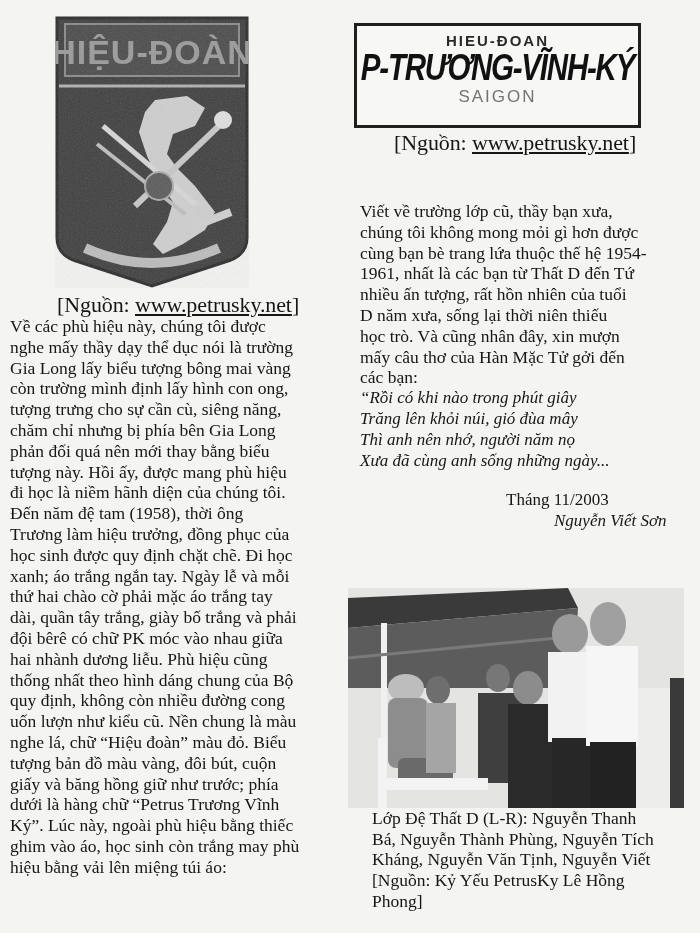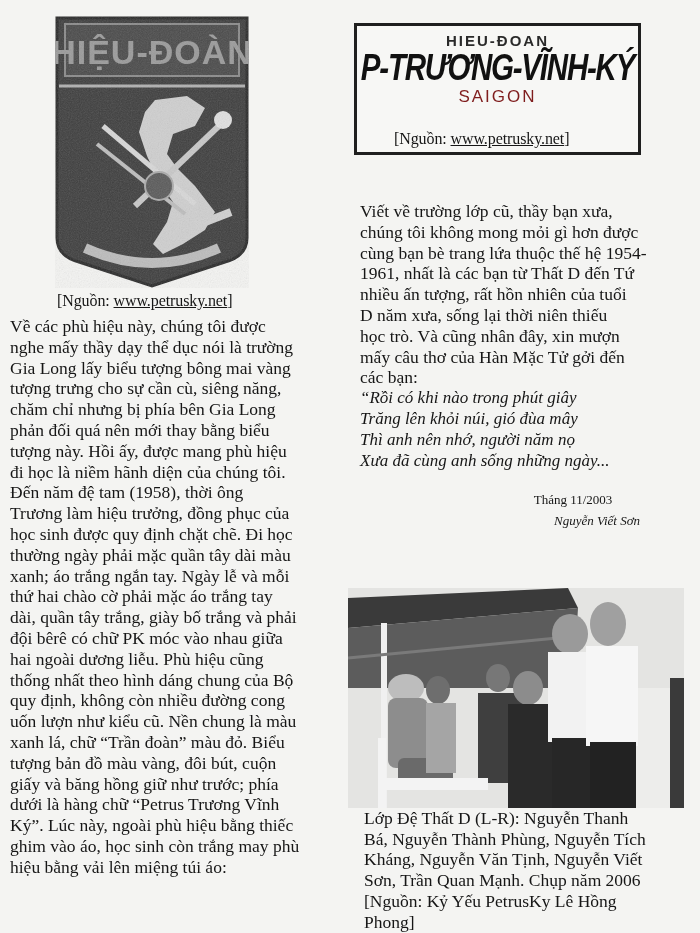--- a/index.html
+++ b/index.html
@@ -18,51 +18,51 @@
   .col { position: absolute; top: 0; }
   .col-left { left: 0; width: 350px; }
   .col-right { left: 348px; width: 352px; }
 
   
   .badge-wrap { position: absolute; left: 55px; top: 16px; width: 182px; height: 272px; }
   .badge {
     width: 194px; height: 272px;
   }
   .caption {
-    position: absolute; font-size: 16px; letter-spacing: -0.1px; white-space: nowrap;
+    position: absolute; font-size: 22px; letter-spacing: -0.1px; white-space: nowrap;
   }
   .caption .url { text-decoration: underline; }
 
   .body-text {
     position: absolute; font-size: 17.5px; line-height: 20.8px;
   }
   .body-text .line { display: block; white-space: nowrap; }
 
   
   .stamp {
-    position: absolute; left: 6px; top: 23px; width: 287px; height: 132px;
+    position: absolute; left: 6px; top: 23px; width: 287px; height: 105px;
     border: 3px solid #1f1f1f; box-sizing: border-box;
     background: #f7f7f5;
     text-align: center; font-family: "Liberation Sans", "DejaVu Sans", sans-serif;
   }
   .stamp .l1 { font-size: 15px; font-weight: bold; letter-spacing: 2px; margin-top: 6px; color:#2a2a2a; }
   .stamp .l2 { font-size: 36px; font-weight: bold; font-style: italic; letter-spacing: -1.5px; line-height: 38px; color:#111; transform: scaleX(0.82); transform-origin: center; white-space: nowrap; margin-left:-30px; margin-right:-30px;}
-  .stamp .l3 { font-size: 17px; letter-spacing: 2px; color:#7f1d1d; margin-top: 0px; }
+  .stamp .l3 { font-size: 17px; letter-spacing: 2px; color:#737373; margin-top: 0px; }
 
   .poem { position: absolute; font-style: italic; font-size: 17px; line-height: 21px; }
   .poem .line { display: block; white-space: nowrap; }
-  .sign { position: absolute; font-size: 13px; line-height: 21px; text-align: center; }
+  .sign { position: absolute; font-size: 17px; line-height: 21px; }
   .sign .author { font-style: italic; margin-left: 48px; }
 
   .photo {
     position: absolute; left: 348px; top: 588px; width: 336px; height: 220px;
     background: #d9d9d7; overflow: hidden;
   }
   .photo svg { display: block; }
-  .photo-caption { position: absolute; left: 364px; top: 808px; font-size: 17.5px; line-height: 20.7px; }
+  .photo-caption { position: absolute; left: 372px; top: 808px; font-size: 17.5px; line-height: 20.7px; }
   .photo-caption .line { display: block; white-space: nowrap; }
 </style>
 </head>
 <body>
 
 <div class="ghost" style="left:228px;top:18px;">
 </div>
 
 <div class="col col-left">
   <div class="badge-wrap">
@@ -97,38 +97,38 @@
   </div>
 
   <div class="caption" style="left:57px;top:292px;">
     <span>[Nguồn: </span><span class="url">www.petrusky.net</span><span>]</span>
   </div>
 
   <div class="body-text" style="left:10px;top:316px;">
     <span class="line">Về các phù hiệu này, chúng tôi được</span>
     <span class="line">nghe mấy thầy dạy thể dục nói là trường</span>
     <span class="line">Gia Long lấy biểu tượng bông mai vàng</span>
+    <span class="line">còn trường mình định lấy hình con ong,</span>
     <span class="line">tượng trưng cho sự cần cù, siêng năng,</span>
     <span class="line">chăm chỉ nhưng bị phía bên Gia Long</span>
     <span class="line">phản đối quá nên mới thay bằng biểu</span>
     <span class="line">tượng này. Hồi ấy, được mang phù hiệu</span>
     <span class="line">đi học là niềm hãnh diện của chúng tôi.</span>
     <span class="line">Đến năm đệ tam (1958), thời ông</span>
     <span class="line">Trương làm hiệu trưởng, đồng phục của</span>
     <span class="line">học sinh được quy định chặt chẽ. Đi học</span>
-    <span class="line">thường ngày phải mặc quần tây dài màu</span>
     <span class="line">xanh; áo trắng ngắn tay. Ngày lễ và mỗi</span>
     <span class="line">thứ hai chào cờ phải mặc áo trắng tay</span>
     <span class="line">dài, quần tây trắng, giày bố trắng và phải</span>
     <span class="line">đội bêrê có chữ PK móc vào nhau giữa</span>
-    <span class="line">hai ngoài dương liễu. Phù hiệu cũng</span>
+    <span class="line">hai nhành dương liễu. Phù hiệu cũng</span>
     <span class="line">thống nhất theo hình dáng chung của Bộ</span>
     <span class="line">quy định, không còn nhiều đường cong</span>
     <span class="line">uốn lượn như kiểu cũ. Nền chung là màu</span>
-    <span class="line">xanh lá, chữ “Trần đoàn” màu đỏ. Biểu</span>
+    <span class="line">nghe lá, chữ “Hiệu đoàn” màu đỏ. Biểu</span>
     <span class="line">tượng bản đồ màu vàng, đôi bút, cuộn</span>
     <span class="line">giấy và băng hồng giữ như trước; phía</span>
     <span class="line">dưới là hàng chữ “Petrus Trương Vĩnh</span>
     <span class="line">Ký”. Lúc này, ngoài phù hiệu bằng thiếc</span>
     <span class="line">ghim vào áo, học sinh còn trắng may phù</span>
     <span class="line">hiệu bằng vải lên miệng túi áo:</span>
   </div>
 </div>
 
 <div class="col col-right">
@@ -198,16 +198,15 @@
 
     <rect x="30" y="190" width="110" height="12" fill="#f3f3f3"></rect>
     <rect x="30" y="150" width="8" height="70" fill="#f3f3f3"></rect>
   </svg>
 </div>
 
 <div class="photo-caption">
   <span class="line">Lớp Đệ Thất D (L-R): Nguyễn Thanh</span>
   <span class="line">Bá, Nguyễn Thành Phùng, Nguyễn Tích</span>
   <span class="line">Kháng, Nguyễn Văn Tịnh, Nguyễn Viết</span>
-  <span class="line">Sơn, Trần Quan Mạnh. Chụp năm 2006</span>
   <span class="line">[Nguồn: Kỷ Yếu PetrusKy Lê Hồng</span>
   <span class="line">Phong]</span>
 </div>
 
 </body></html>

